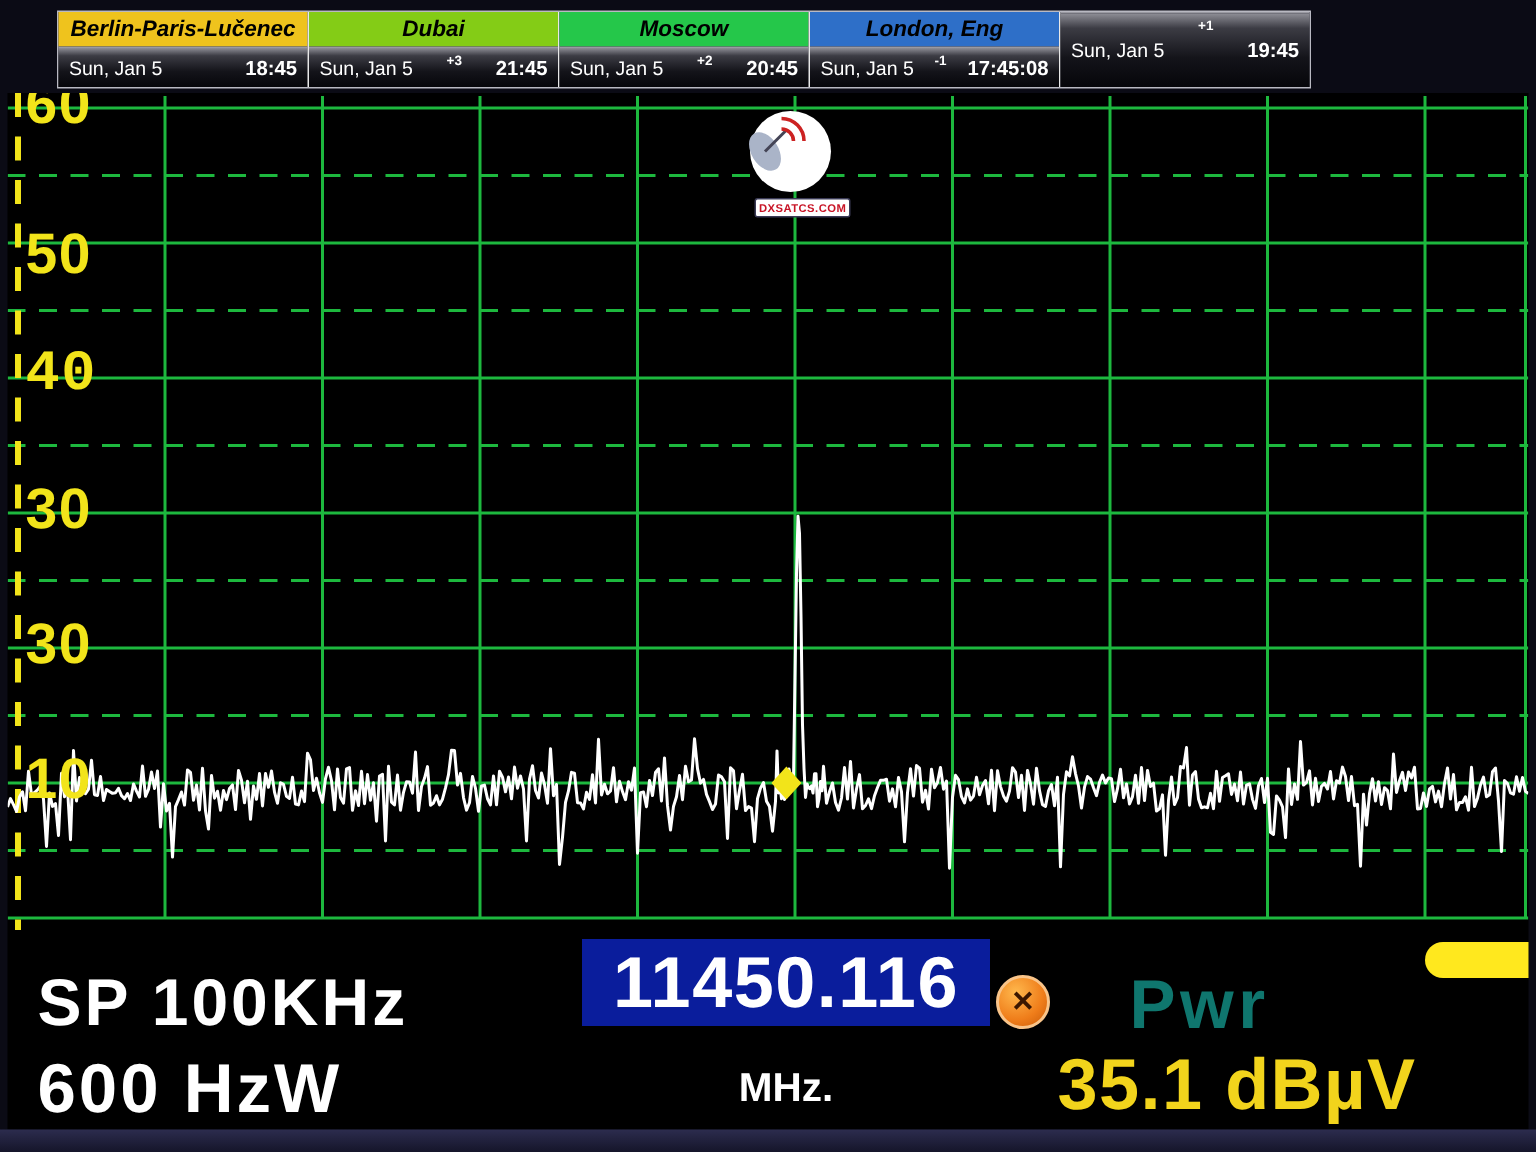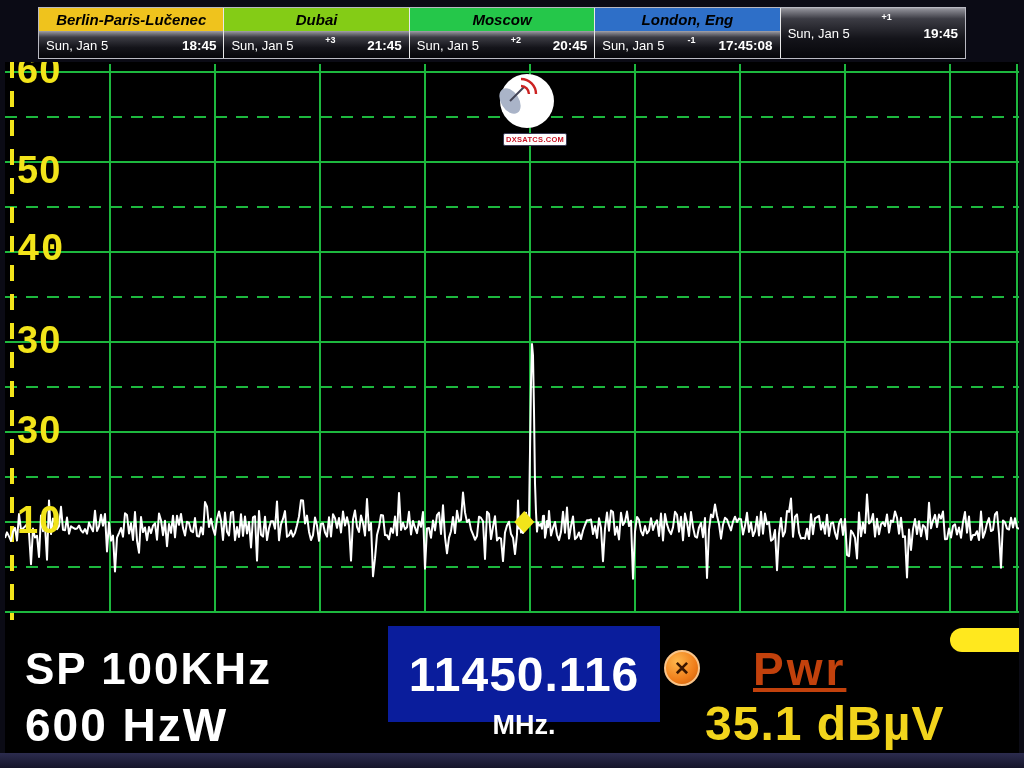--- a/index.html
+++ b/index.html
@@ -1,21 +1,21 @@
 <!DOCTYPE html>
 <html><head>
 <meta charset="utf-8">
 <style>
   * { margin:0; padding:0; box-sizing:border-box; }
   html,body { width:1024px; height:768px; background:#0b0b15; overflow:hidden;
               font-family:"Liberation Sans", sans-serif; }
   .screen { position:relative; width:1024px; height:768px; background:#0b0b15; overflow:hidden; }
 
   
-  .clock-bar { position:absolute; left:38px; top:7px; width:928px; height:52px; display:flex;
+  .clock-bar { position:absolute; left:38px; top:7px; width:836px; height:52px; display:flex;
                border:1px solid #b9b9c2; }
   .zone { flex:1; display:flex; flex-direction:column; border-left:1px solid #e8e8e8; min-width:0; }
   .zone:first-child { border-left:none; }
   .zone-head { height:23px; display:flex; align-items:center; justify-content:center;
                font-style:italic; font-weight:bold; font-size:15px; color:#000; white-space:nowrap; }
   .zone-row { flex:1; display:flex; align-items:center; justify-content:space-between; padding:0 7px;
               background:linear-gradient(180deg,#8e8e96 0%, #3c3c44 20%, #14141a 60%, #06060a 100%);
               border-top:1px solid #9a9aa2; color:#fff; font-size:13px; }
   .zone-date { font-weight:400; white-space:nowrap; }
   .zone-offset { font-size:9px; align-self:flex-start; margin-top:3px; font-weight:700; }
@@ -33,30 +33,30 @@
   .logo-circle { width:54px; height:54px; margin:0 auto; background:#fff; border-radius:50%;
                  display:flex; align-items:center; justify-content:center; overflow:hidden; }
   .logo-label { position:relative; margin-top:-10px; background:#fff; border:1px solid #3a3a55;
                 border-radius:2px; padding:1px 2px; font-size:7.5px; font-weight:700;
                 color:#c81426; display:inline-block; letter-spacing:0.3px;margin-left:12px; }
 
   
   .readout { position:absolute; left:0; top:558px; width:1014px; height:133px; color:#fff; }
   .sp-label  { position:absolute; left:20px; top:24px; font-size:44px; font-weight:700; letter-spacing:2px; white-space:nowrap; }
   .rbw-label { position:absolute; left:20px; top:78px; font-size:46px; font-weight:700; letter-spacing:2px; white-space:nowrap; }
-  .freq-box  { position:absolute; left:383px; top:6px; width:272px; height:96px; background:#0a1d9c;
+  .freq-box  { position:absolute; left:383px; top:6px; width:272px; height:58px; background:#0a1d9c;
                display:flex; align-items:center; justify-content:center; font-size:48px; font-weight:700; letter-spacing:1px; }
   .freq-unit { position:absolute; left:383px; top:90px; width:272px; text-align:center;
                font-size:27px; font-weight:700; }
   .close-icon { position:absolute; left:659px; top:30px; width:36px; height:36px; border-radius:50%;
                 background:radial-gradient(circle at 35% 30%, #ffb84d, #ef7d1a 60%, #c85a08);
                 border:2px solid #f9c489; display:flex; align-items:center; justify-content:center;
                 color:#3a1600; font-size:19px; font-weight:700; cursor:pointer; }
   .pwr-label { position:absolute; left:748px; top:22px; font-size:46px; font-weight:700;
-               color:#c2410c; letter-spacing:3px;text-decoration:underline; }
+               color:#0f766e; letter-spacing:3px; }
   .pwr-value { position:absolute; left:700px; top:76px; font-size:48px; font-weight:700;
                color:#f2d41c; letter-spacing:1px; white-space:nowrap; }
   .pill { position:absolute; left:945px; top:8px; width:92px; height:24px; background:#ffe81e;
           border-radius:13px; }
 
   .footer { position:absolute; left:0; top:753px; width:1024px; height:15px;
             background:linear-gradient(180deg,#2c2c4e,#15152a); }
 </style>
 </head>
 <body>

